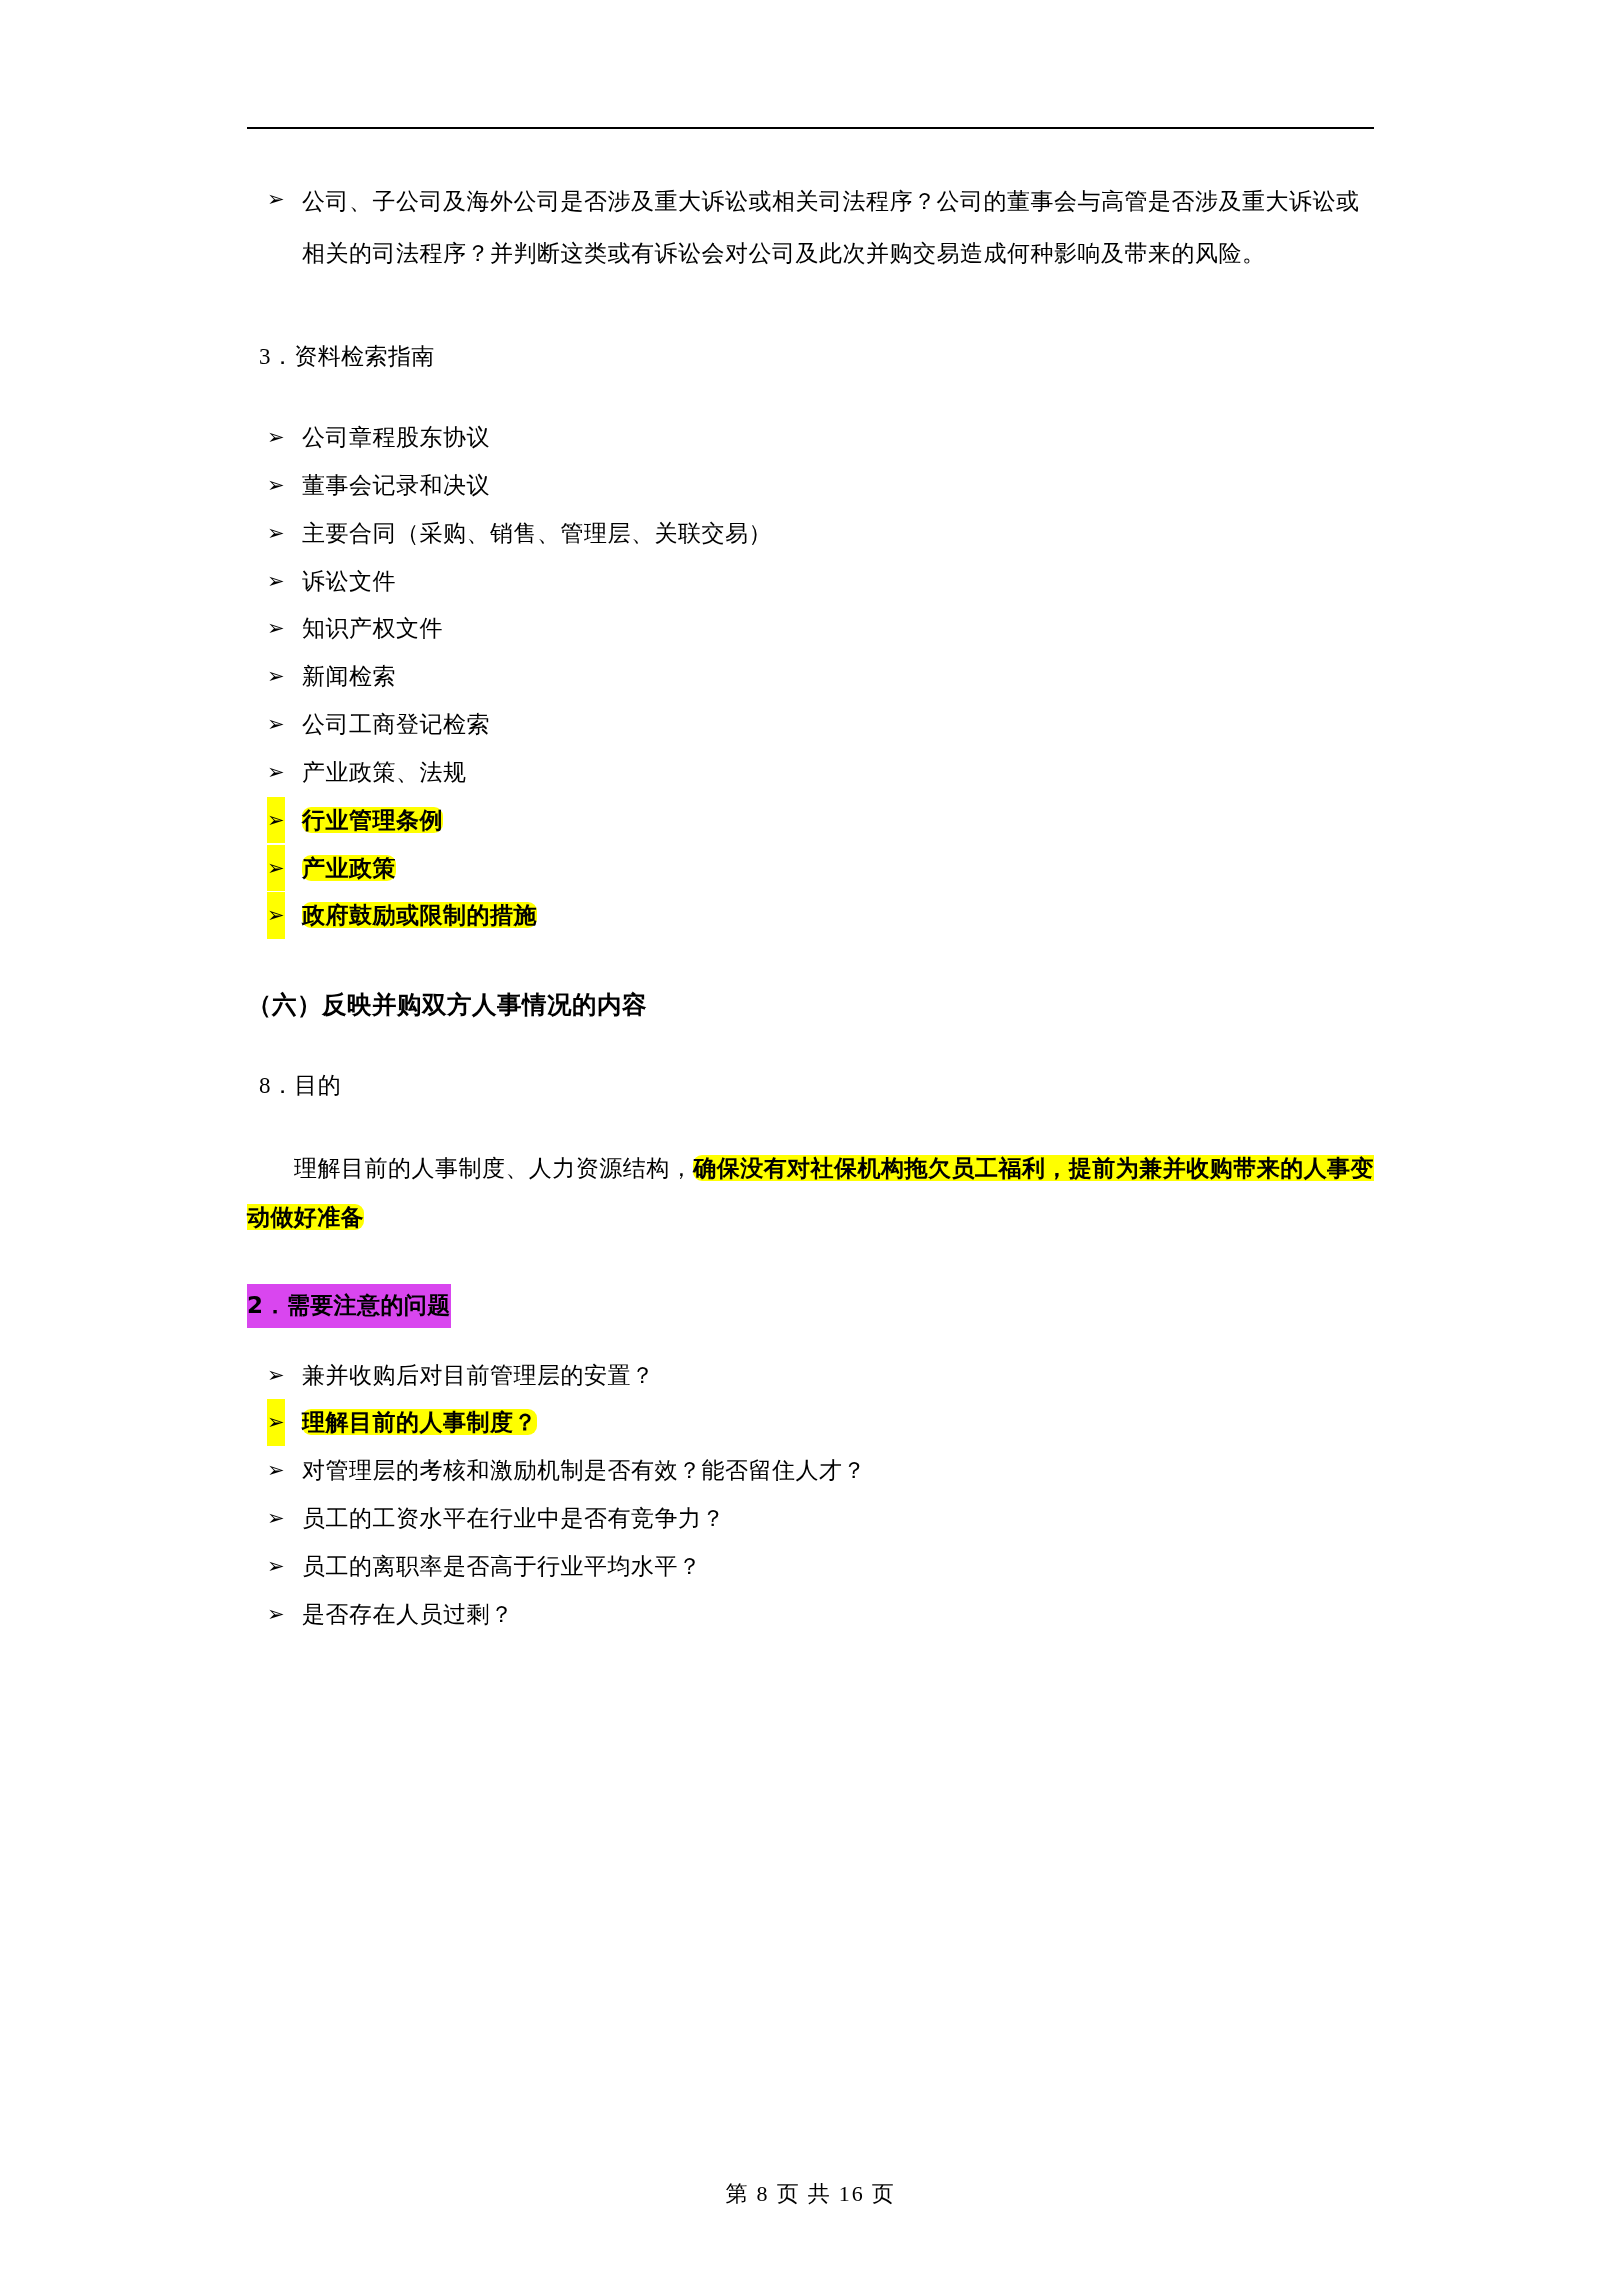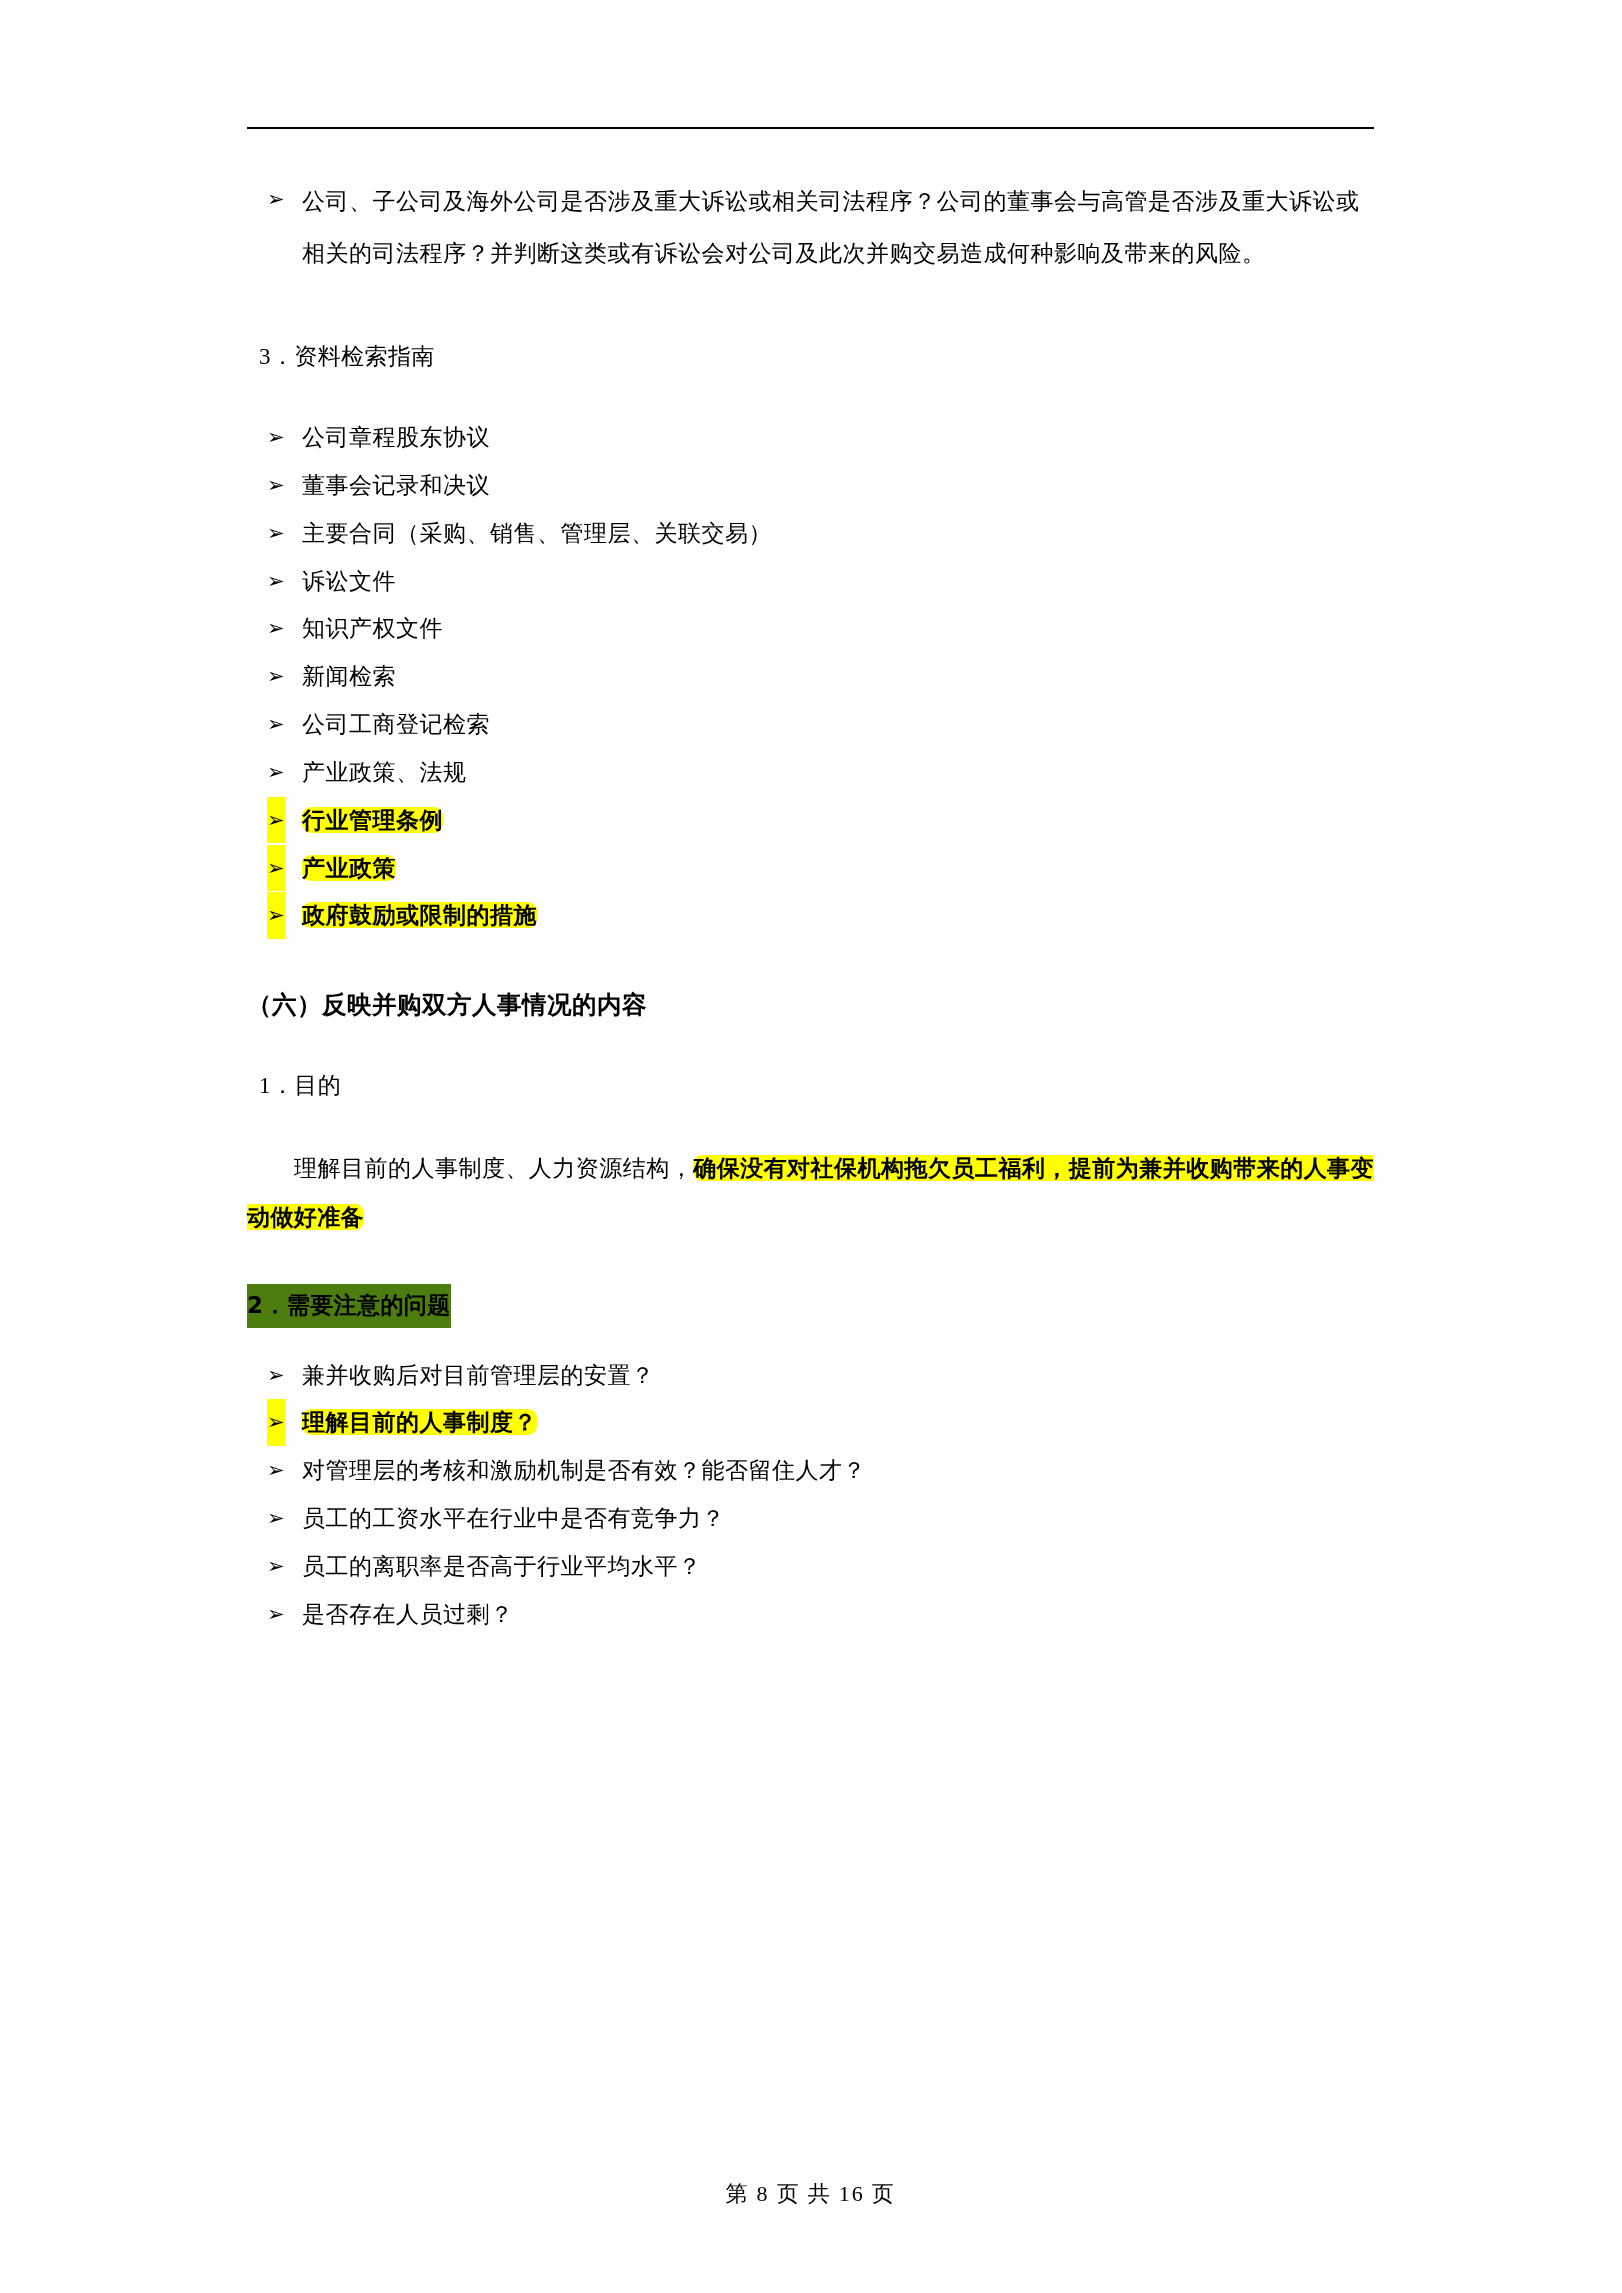--- a/index.html
+++ b/index.html
@@ -77,21 +77,21 @@
   }
   .sub-heading {
     font-family: "DejaVu Sans", sans-serif;
     font-weight: bold;
     font-size: 23px;
     letter-spacing: 0.4px;
     line-height: 1.9;
     margin: 0;
     display: inline-block;
   }
-  .sub-heading.hl { background: #4d7c0f; }
+  .sub-heading.hl { background: #d946ef; }
   .body-para {
     font-size: 23px;
     line-height: 2.1;
     letter-spacing: 0.4px;
     margin: 0;
     text-align: justify;
   }
   .body-para .indent { display: inline-block; width: 47px; }
   .mark { background: #ffff00; }
   .spacer-sm { height: 23.6px; }
@@ -177,21 +177,21 @@
         <span class="txt bold-cn">政府鼓励或限制的措施</span>
       </div>
     </div>
 
     <div class="spacer-md"></div>
 
     <p class="section-heading">（六）反映并购双方人事情况的内容</p>
 
     <div class="spacer-sm"></div>
 
-    <p class="numbered">1．目的</p>
+    <p class="numbered">8．目的</p>
 
     <div class="spacer-sm"></div>
 
     <p class="body-para">
       <span class="indent"></span><span>理解目前的人事制度、人力资源结构，</span><span class="mark bold-cn">确保没有对社保机构拖欠员工福利，提前为兼并收购带来的人事变动做好准备</span>
     </p>
 
     <div class="spacer-md"></div>
 
     <p style="margin:0;">

